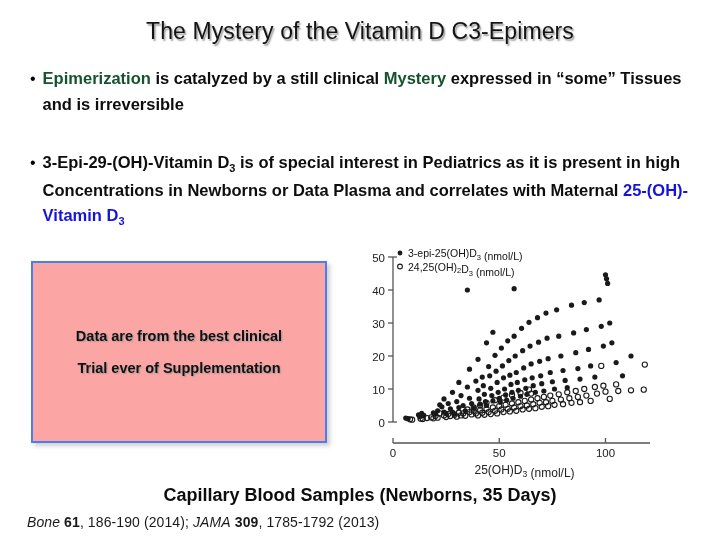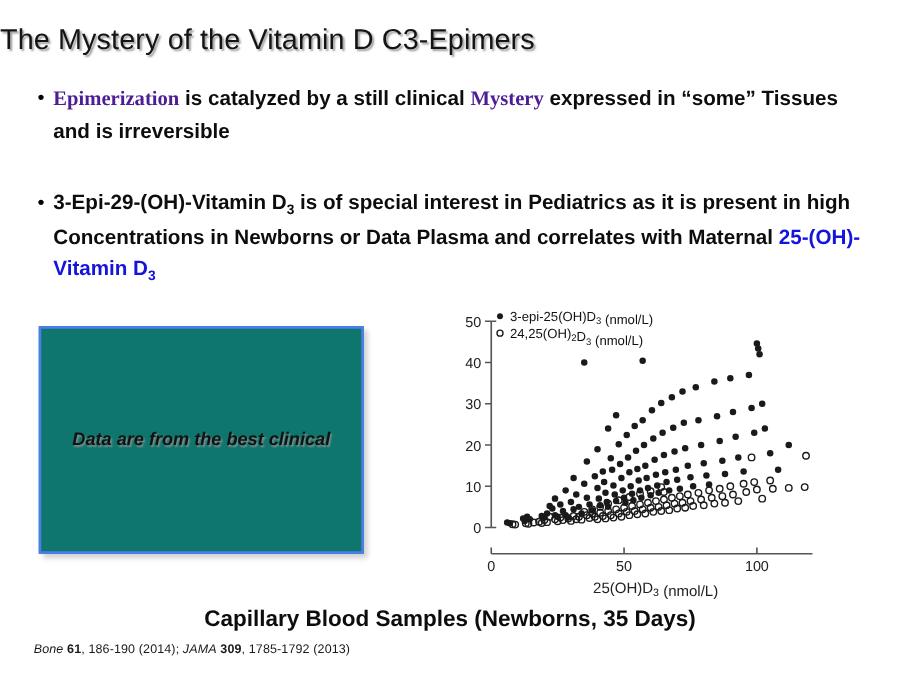--- a/index.html
+++ b/index.html
@@ -15,20 +15,21 @@
     overflow: hidden;
     position: relative;
   }
 
   
   #slide-title {
     position: absolute;
     left: 0;
     top: 18px;
     width: 720px;
+    text-align: center;
     font-size: 23px;
     font-weight: 400;
     letter-spacing: 0.1px;
     color: #141414;
     text-shadow: 1.5px 1.5px 1.6px rgba(140,140,140,0.85);
   }
 
   
   .bullet-block {
     position: absolute;
@@ -41,48 +42,47 @@
     margin-right: 7px;
     color: #000;
     flex: 0 0 auto;
   }
   .bullet-text {
     font-size: 16.5px;
     font-weight: bold;
     line-height: 25.5px;
     color: #0d0d0d;
   }
-  .grn { color: #4c1d95; font-family: Liberation Serif, serif; }
+  .grn { color: #14532d; }
   .blu { color: #1414dc; }
   sub.sb {
     font-size: 11px;
     vertical-align: baseline;
     position: relative;
     top: 4px;
   }
 
   #bullet-1 { left: 30px; top: 66px; width: 660px; }
   #bullet-2 { left: 30px; top: 150px; width: 660px; }
 
   
   #callout-box {
     position: absolute;
     left: 31px;
     top: 261px;
-    width: 260px;
+    width: 296px;
     height: 182px;
     box-sizing: border-box;
     border: 2px solid #4a7ef0;
-    background: #0f766e;
+    background: #fca5a5;
     box-shadow: 3px 3px 4px rgba(170,170,170,0.55);
     display: flex;
     flex-direction: column;
     justify-content: center;
     align-items: center;
-    font-style: italic;
   }
   .callout-line {
     font-size: 14.5px;
     font-weight: bold;
     color: #111111;
     line-height: 32px;
     text-shadow: 1.2px 1.2px 1.4px rgba(150,150,150,0.8);
     text-align: center;
     white-space: pre;
   }
@@ -105,21 +105,21 @@
     width: 720px;
     text-align: center;
     font-size: 18px;
     font-weight: bold;
     color: #0d0d0d;
   }
   #citation {
     position: absolute;
     left: 27px;
     top: 514px;
-    font-size: 10px;
+    font-size: 14px;
     color: #1a1a1a;
     letter-spacing: 0.1px;
   }
   .it { font-style: italic; }
   .bd { font-weight: bold; }
 </style>
 </head>
 <body>
 
 <div id="slide-title">The Mystery of the Vitamin D C3-Epimers</div>
@@ -129,20 +129,21 @@
   <span class="bullet-text"><span class="grn">Epimerization</span><span> is catalyzed by a still clinical </span><span class="grn">Mystery</span><span> expressed in “some” Tissues and is irreversible</span></span>
 </div>
 
 <div class="bullet-block" id="bullet-2">
   <span class="bullet-dot">•</span>
   <span class="bullet-text"><span>3-Epi-29-(OH)-Vitamin D</span><sub class="sb">3</sub><span> is of special interest in Pediatrics as it is present in high Concentrations in Newborns or Data Plasma and correlates with Maternal </span><span class="blu">25-(OH)-Vitamin D</span><sub class="sb blu">3</sub></span>
 </div>
 
 <div id="callout-box">
   <div class="callout-line">Data are from the best clinical</div>
+  <div class="callout-line">Trial ever of Supplementation</div>
 </div>
 
 <div id="chart-panel">
   <svg id="chart-svg" width="300" height="240" viewBox="0 0 300 240">
     <g id="axes-group">
         <line x1="41" y1="179" x2="41" y2="14" stroke="#555555" stroke-width="1.3"></line>
         <line x1="36" y1="179" x2="41" y2="179" stroke="#555555" stroke-width="1.3"></line>
         <text x="33" y="183.5" text-anchor="end" font-size="11.5" fill="#222" font-family="&quot;Liberation Sans&quot;, sans-serif">0</text>
         <line x1="36" y1="146" x2="41" y2="146" stroke="#555555" stroke-width="1.3"></line>
         <text x="33" y="150.5" text-anchor="end" font-size="11.5" fill="#222" font-family="&quot;Liberation Sans&quot;, sans-serif">10</text>

